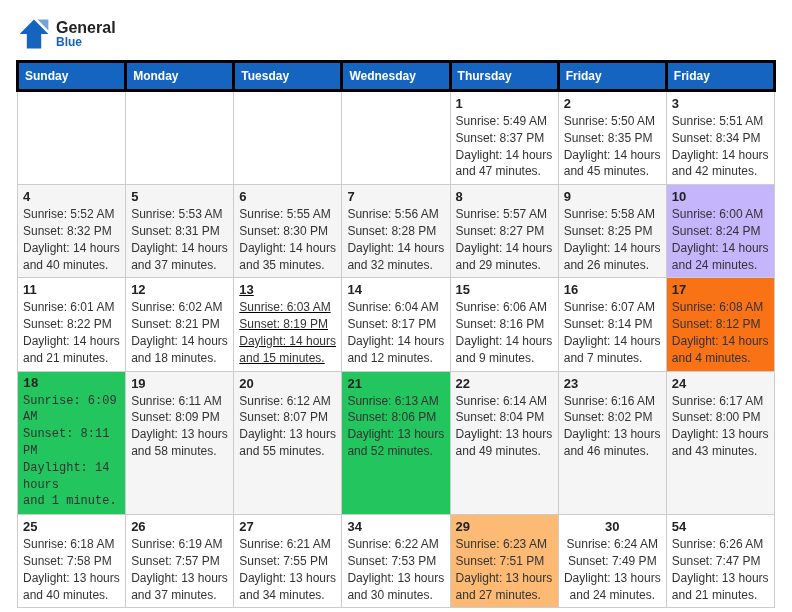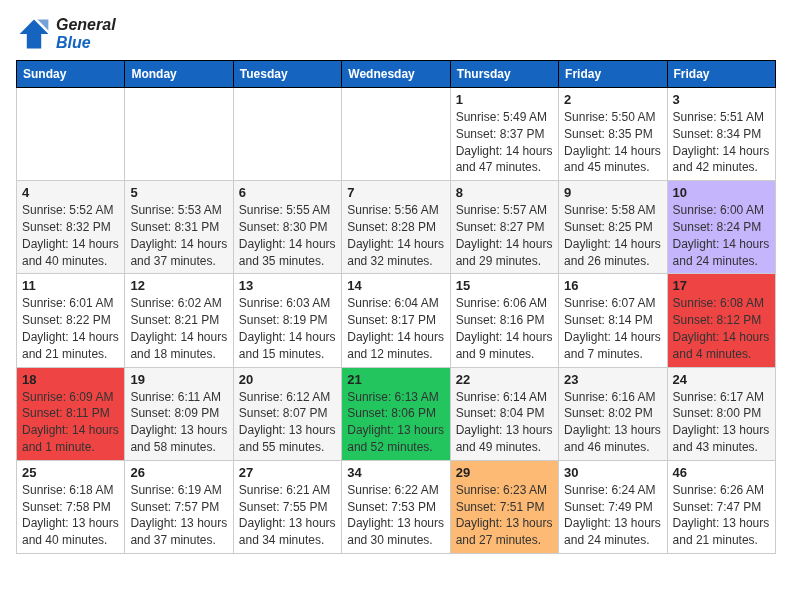--- a/index.html
+++ b/index.html
@@ -8,21 +8,20 @@
       background: #fff;
       width: 792px;
       min-height: 612px;
       padding: 16px;
     }
     .header {
       display: flex;
       justify-content: space-between;
       align-items: center;
       margin-bottom: 8px;
-      font-style: italic;
     }
     .logo {
       display: flex;
       align-items: center;
       gap: 4px;
     }
     .logo-icon {
       width: 36px;
       height: 36px;
     }
@@ -43,21 +42,21 @@
       border-collapse: collapse;
       font-size: 11px;
     }
     .calendar th {
       background: #1565c0;
       color: #fff;
       text-align: left;
       padding: 6px 6px;
       font-size: 12px;
       font-weight: bold;
-      border: 1px solid #000000;
+      border: 3px solid #000000;
     }
     .calendar td {
       border: 1px solid #ccc;
       vertical-align: top;
       padding: 4px 5px;
       width: calc(100% / 7);
       min-height: 80px;
       background: #fff;
     }
     .calendar tr:nth-child(even) td {
@@ -84,21 +83,21 @@
 <body>
 
 <div class="header">
   <div class="logo">
     <svg class="logo-icon" viewBox="0 0 40 40">
       <polygon points="20,4 36,20 28,20 28,36 12,36 12,20 4,20" fill="#1565c0"></polygon>
       <polygon points="24,4 36,16 36,4" fill="#1565c0" opacity="0.6"></polygon>
     </svg>
     <div>
       <div style="font-size:16px;font-weight:bold;color:#222;line-height:1.1;">General</div>
-      <div style="font-size:16px;font-weight:bold;color:#1565c0;line-height:1.1;">Blue</div>
+      <div style="font-size:12px;font-weight:bold;color:#1565c0;line-height:1.1;">Blue</div>
     </div>
   </div>
   <div class="title-block">
     <div class="month-year"></div>
     <div class="location"></div>
   </div>
 </div>
 
 <table class="calendar">
   <thead>
@@ -163,43 +162,43 @@
       </tr>
       <tr>
         <td style="background: rgb(255, 255, 255);">
           <span class="day-num">11</span>
           <div class="day-info">Sunrise: 6:01 AM<br>Sunset: 8:22 PM<br>Daylight: 14 hours<br>and 21 minutes.</div>
         </td>
         <td style="background: rgb(255, 255, 255); margin-top: 19px;">
           <span class="day-num">12</span>
           <div class="day-info">Sunrise: 6:02 AM<br>Sunset: 8:21 PM<br>Daylight: 14 hours<br>and 18 minutes.</div>
         </td>
-        <td style="background: rgb(255, 255, 255);">
+        <td style="background: rgb(255, 255, 255); text-decoration: underline;">
           <span class="day-num">13</span>
           <div class="day-info">Sunrise: 6:03 AM<br>Sunset: 8:19 PM<br>Daylight: 14 hours<br>and 15 minutes.</div>
         </td>
         <td style="background: rgb(255, 255, 255);">
           <span class="day-num">14</span>
           <div class="day-info">Sunrise: 6:04 AM<br>Sunset: 8:17 PM<br>Daylight: 14 hours<br>and 12 minutes.</div>
         </td>
         <td style="background: rgb(255, 255, 255);">
           <span class="day-num">15</span>
           <div class="day-info">Sunrise: 6:06 AM<br>Sunset: 8:16 PM<br>Daylight: 14 hours<br>and 9 minutes.</div>
         </td>
         <td style="background: rgb(255, 255, 255);">
           <span class="day-num">16</span>
           <div class="day-info">Sunrise: 6:07 AM<br>Sunset: 8:14 PM<br>Daylight: 14 hours<br>and 7 minutes.</div>
         </td>
-        <td style="background: #ef4444;">
+        <td style="background: #f97316;">
           <span class="day-num">17</span>
           <div class="day-info">Sunrise: 6:08 AM<br>Sunset: 8:12 PM<br>Daylight: 14 hours<br>and 4 minutes.</div>
         </td>
       </tr>
       <tr>
-        <td style="background: #ef4444;">
+        <td style="background: #22c55e; font-family: Liberation Mono, monospace;">
           <span class="day-num">18</span>
           <div class="day-info">Sunrise: 6:09 AM<br>Sunset: 8:11 PM<br>Daylight: 14 hours<br>and 1 minute.</div>
         </td>
         <td style="background: rgb(245, 245, 245);">
           <span class="day-num">19</span>
           <div class="day-info">Sunrise: 6:11 AM<br>Sunset: 8:09 PM<br>Daylight: 13 hours<br>and 58 minutes.</div>
         </td>
         <td style="background: rgb(245, 245, 245);">
           <span class="day-num">20</span>
           <div class="day-info">Sunrise: 6:12 AM<br>Sunset: 8:07 PM<br>Daylight: 13 hours<br>and 55 minutes.</div>
@@ -235,23 +234,23 @@
           <div class="day-info">Sunrise: 6:21 AM<br>Sunset: 7:55 PM<br>Daylight: 13 hours<br>and 34 minutes.</div>
         </td>
         <td style="background: rgb(255, 255, 255);">
           <span class="day-num">34</span>
           <div class="day-info">Sunrise: 6:22 AM<br>Sunset: 7:53 PM<br>Daylight: 13 hours<br>and 30 minutes.</div>
         </td>
         <td style="background: #fdba74;">
           <span class="day-num">29</span>
           <div class="day-info">Sunrise: 6:23 AM<br>Sunset: 7:51 PM<br>Daylight: 13 hours<br>and 27 minutes.</div>
         </td>
-        <td style="background: rgb(255, 255, 255);">
+        <td style="background: rgb(255, 255, 255); text-align: center;">
           <span class="day-num">30</span>
           <div class="day-info">Sunrise: 6:24 AM<br>Sunset: 7:49 PM<br>Daylight: 13 hours<br>and 24 minutes.</div>
         </td>
         <td style="background: rgb(255, 255, 255);">
-          <span class="day-num">46</span>
+          <span class="day-num">54</span>
           <div class="day-info">Sunrise: 6:26 AM<br>Sunset: 7:47 PM<br>Daylight: 13 hours<br>and 21 minutes.</div>
         </td>
       </tr>
     </tbody>
 </table>
 
 </body></html>

